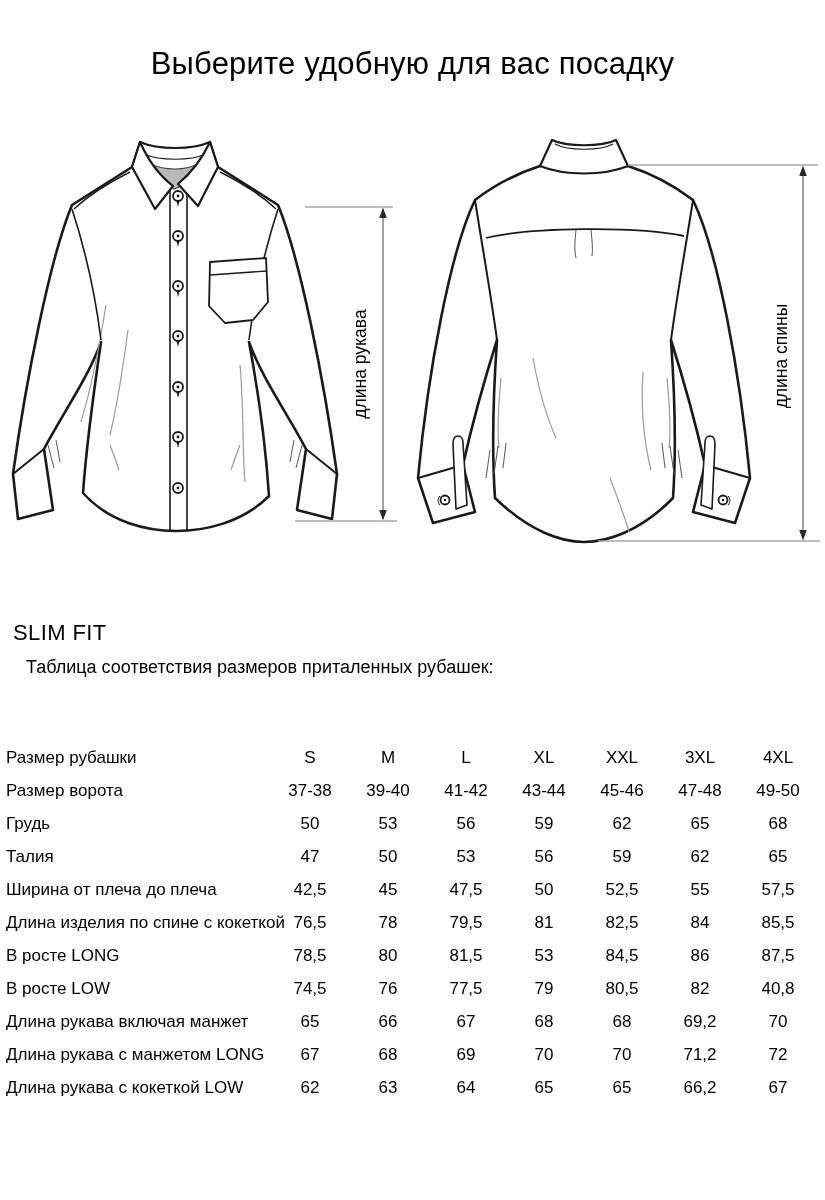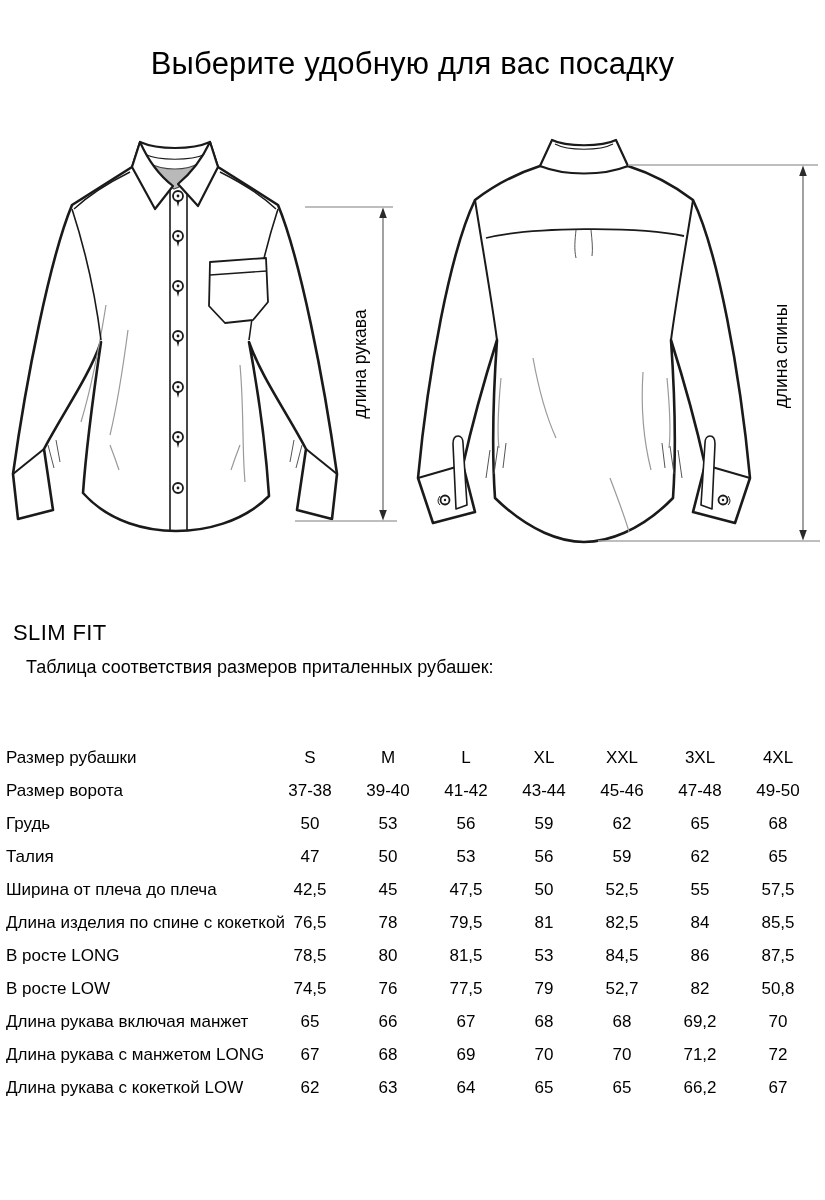--- a/index.html
+++ b/index.html
@@ -247,23 +247,23 @@
           <td class="val">84,5</td>
           <td class="val">86</td>
           <td class="val">87,5</td>
         </tr>
         <tr>
           <td class="rlabel">В росте LOW</td>
           <td class="val">74,5</td>
           <td class="val">76</td>
           <td class="val">77,5</td>
           <td class="val">79</td>
-          <td class="val">52,7</td>
+          <td class="val">80,5</td>
           <td class="val">82</td>
-          <td class="val">50,8</td>
+          <td class="val">40,8</td>
         </tr>
         <tr>
           <td class="rlabel">Длина рукава включая манжет</td>
           <td class="val">65</td>
           <td class="val">66</td>
           <td class="val">67</td>
           <td class="val">68</td>
           <td class="val">68</td>
           <td class="val">69,2</td>
           <td class="val">70</td>

